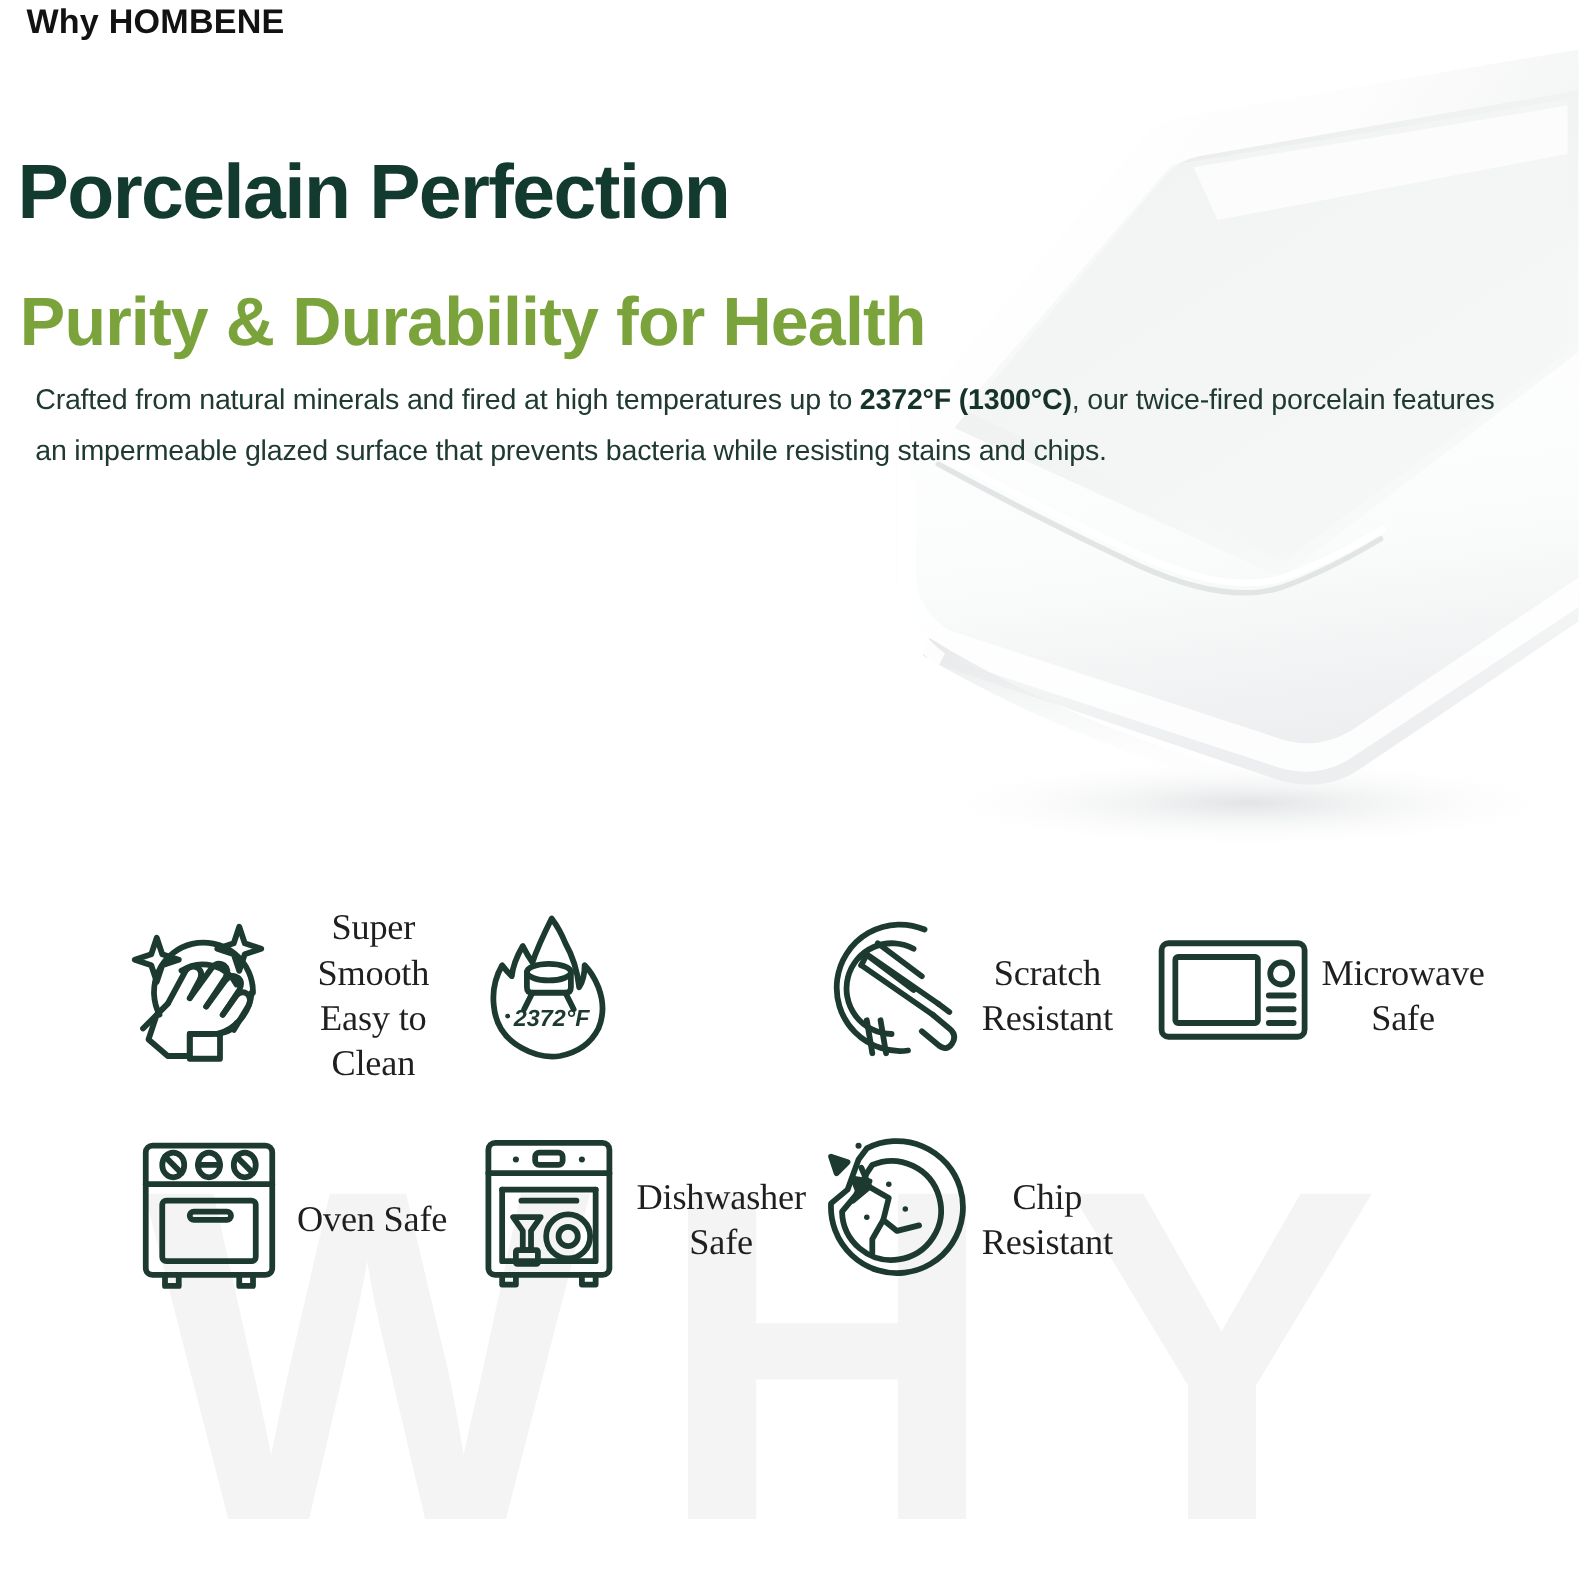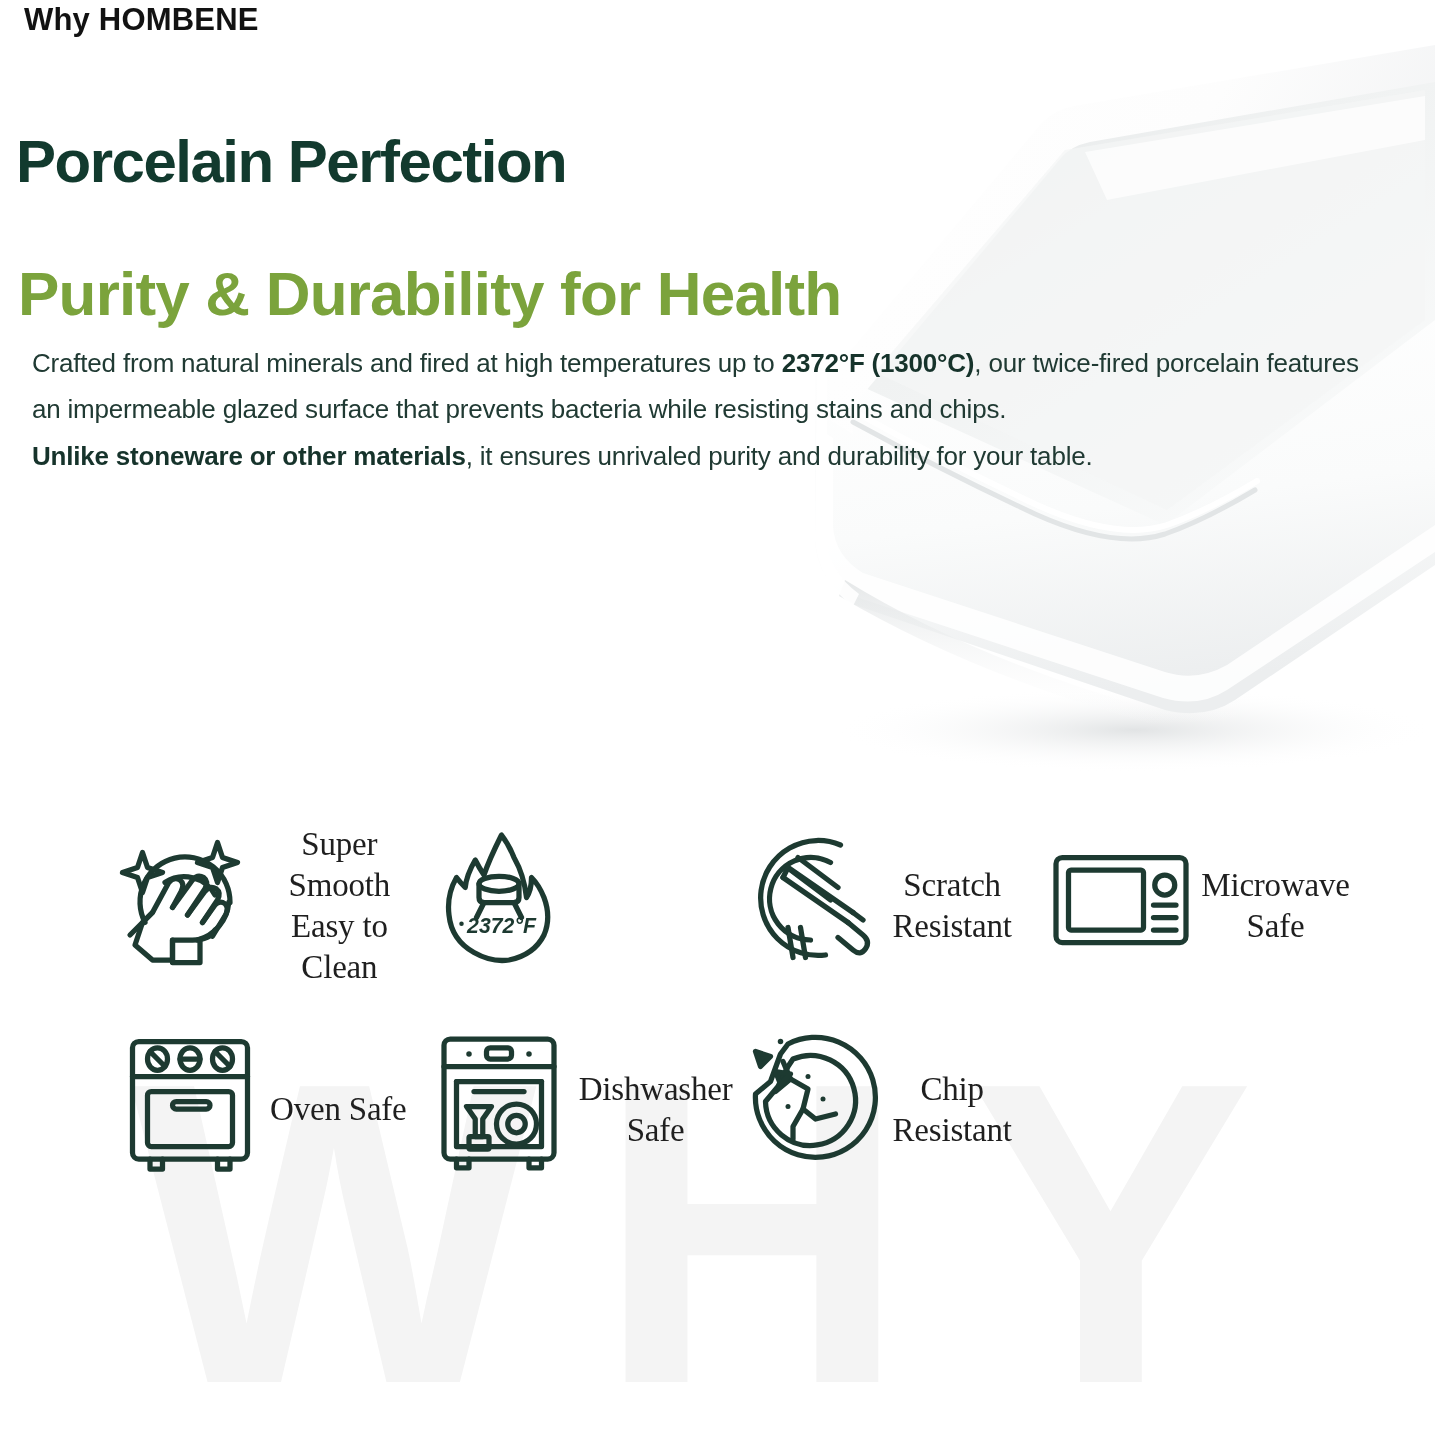--- a/index.html
+++ b/index.html
@@ -66,21 +66,21 @@
     font-weight: 700;
     color: #121212;
     letter-spacing: 0.2px;
   }
 
   .headline {
     position: absolute;
     left: 16px;
     top: 92px;
     font-family: "Liberation Sans", sans-serif;
-    font-size: 60px;
+    font-size: 70px;
     font-weight: 700;
     color: #123a2e;
     letter-spacing: -1.5px;
     line-height: 1;
   }
 
   .subhead {
     position: absolute;
     left: 18px;
     top: 212px;
@@ -211,21 +211,20 @@
 <div class="content">
 
   <div class="eyebrow">Why HOMBENE</div>
 
   <h1 class="headline">Porcelain Perfection</h1>
 
   <h2 class="subhead">Purity &amp; Durability for Health</h2>
 
   <div class="body-copy">
     <span>Crafted from natural minerals and fired at high temperatures up to </span><b>2372°F (1300°C)</b><span>, our twice-fired porcelain features an impermeable glazed surface that prevents bacteria while resisting stains and chips.</span>
-    <span class="para2"><b>Unlike stoneware or other materials</b><span>, it ensures unrivaled purity and durability for your table.</span></span>
   </div>
 
 </div>
 
 <div class="features">
 
   <div class="feature">
     <span class="feature-icon">
       <svg viewBox="0 0 120 120" width="150" height="150" fill="none" stroke="#1d3a31" stroke-width="4.2" stroke-linecap="round" stroke-linejoin="round">
 

